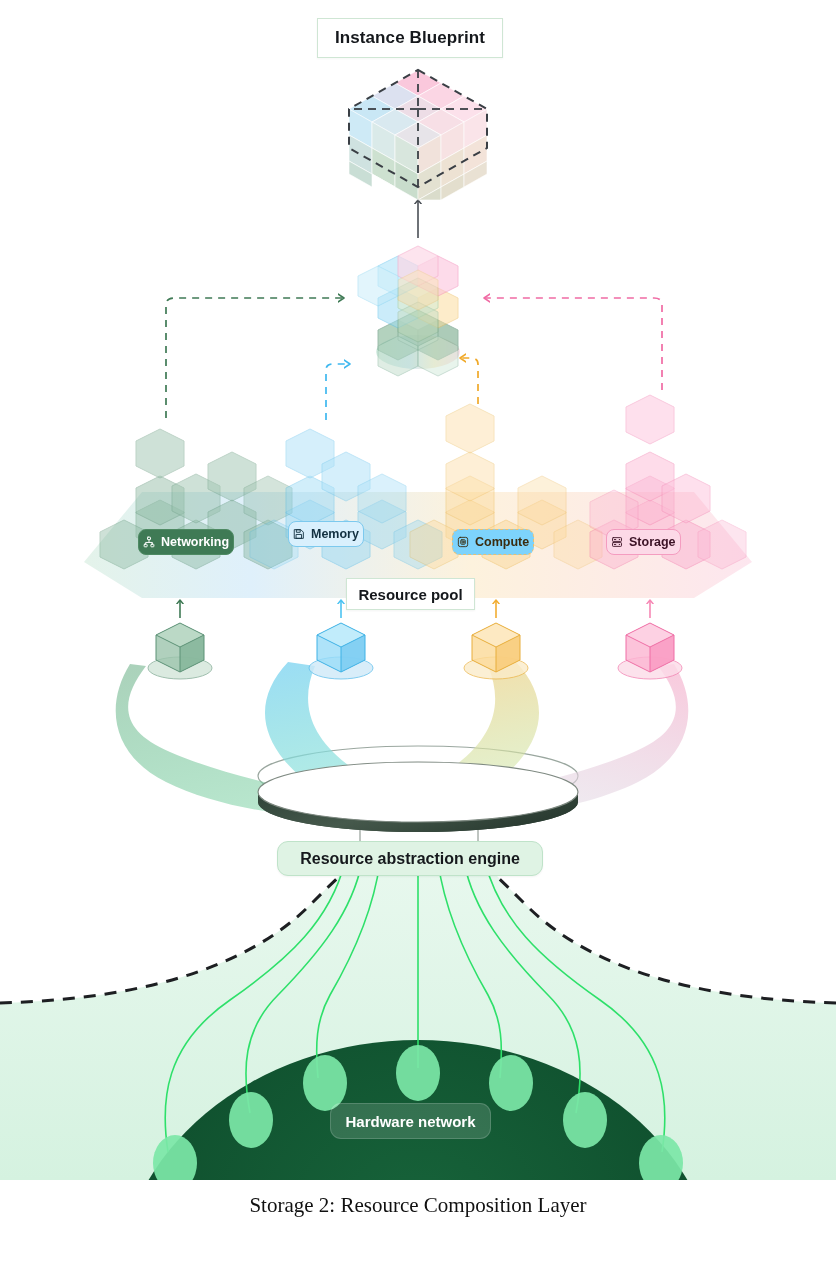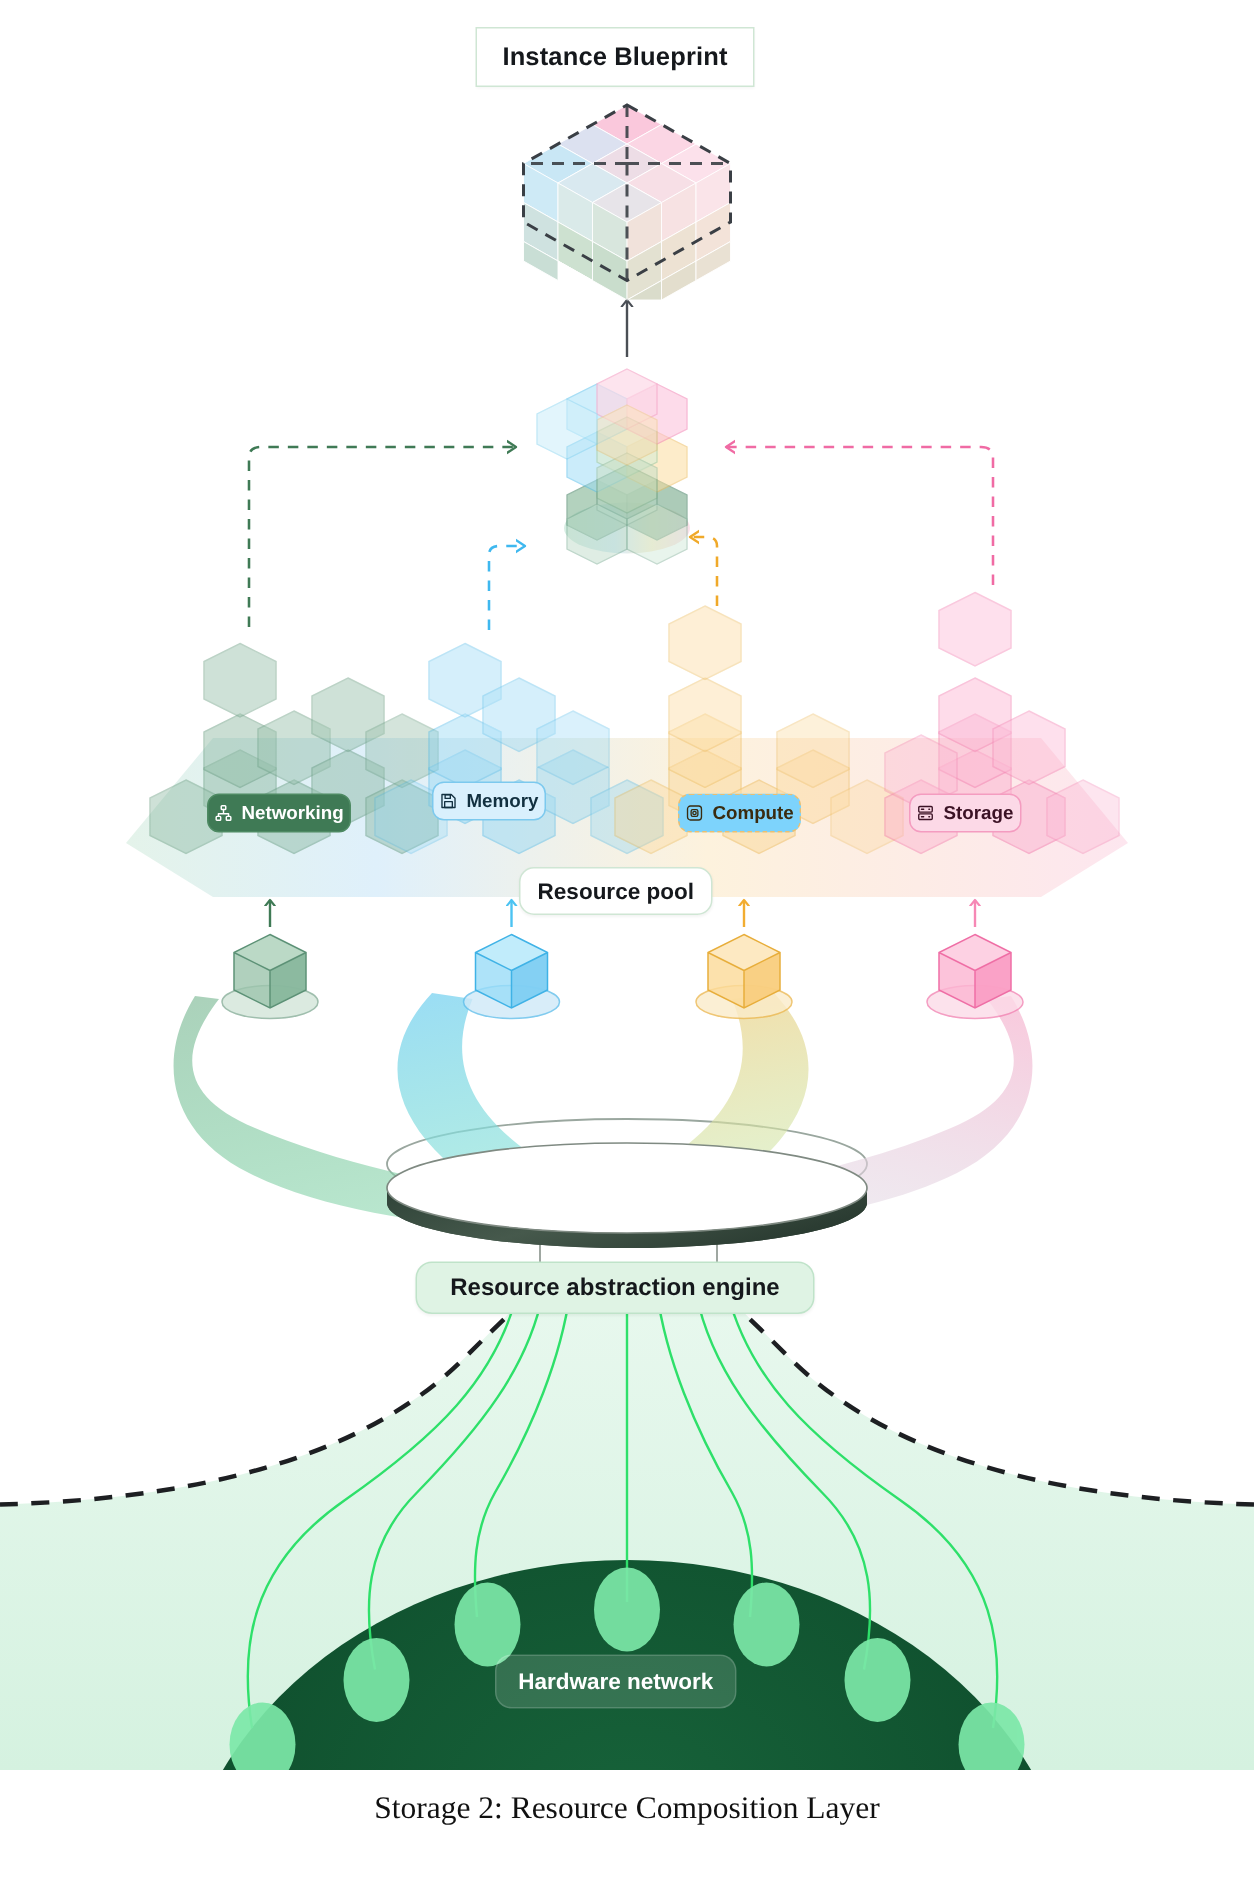--- a/index.html
+++ b/index.html
@@ -35,21 +35,21 @@
     border:1px solid #cfe6d4;
     border-radius:0;
     font-size:17px;color:#15181c;letter-spacing:.1px;
     box-shadow:0 1px 2px rgba(20,40,25,.04);
   }
   #pool-pill{
     left:346px;top:578px;width:129px;height:32px;
     justify-content:center;
     background:#ffffff;
     border:1px solid #cfe6d4;
-    border-radius:10px;
+    border-radius:0;
     font-size:15px;color:#15181c;
     box-shadow:0 1px 2px rgba(20,40,25,.05);
   }
   #engine-pill{
     left:277px;top:841px;width:266px;height:35px;
     justify-content:center;
     background:#dff3e4;
     border:1px solid #bfe3c9;
     border-radius:11px;
     font-size:16px;color:#15181c;

